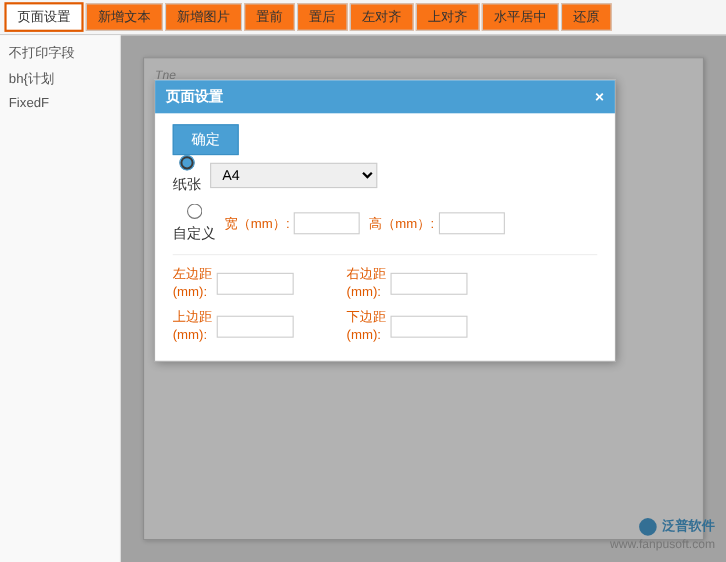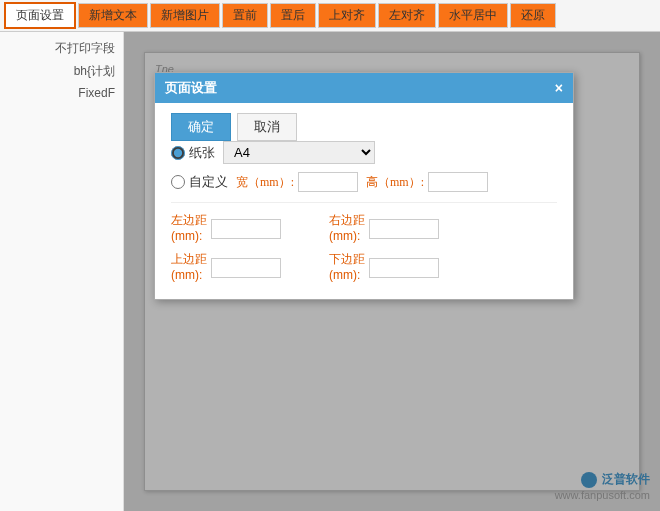--- a/index.html
+++ b/index.html
@@ -41,27 +41,26 @@
 
     
     .main-area {
       display: flex;
       height: calc(511px - 32px);
       position: relative;
     }
 
     
     .left-panel {
-      width: 124px;
+      width: 110px;
       background: #f9f9f9;
       border-right: 1px solid #ddd;
       padding: 8px;
       font-size: 12px;
       color: #333;
-      text-align: right;
     }
     .left-panel-item {
       margin-bottom: 6px;
       color: #555;
     }
 
     
     .canvas-area {
       flex: 1;
       background: #e8e8e8;
@@ -158,40 +157,40 @@
       align-items: center;
       margin-bottom: 8px;
     }
     .radio-label {
       display: flex;
       align-items: center;
       gap: 4px;
       cursor: pointer;
       color: #333;
       font-size: 13px;
+      flex-direction: column;
     }
     .radio-label input[type="radio"] {
       accent-color: #4a9fd4;
       width: 14px;
       height: 14px;
     }
     .select-paper {
       margin-left: 8px;
       padding: 2px 20px 2px 6px;
       border: 1px solid #ccc;
       font-size: 13px;
       font-family: "Microsoft YaHei", sans-serif;
       width: 152px;
       appearance: auto;
     }
     .dim-label {
       color: #e05a00;
       font-size: 12px;
       margin-left: 8px;
-      font-family: Liberation Serif, serif;
     }
     .dim-input {
       width: 60px;
       border: 1px solid #ccc;
       padding: 2px 4px;
       font-size: 12px;
       margin-left: 4px;
     }
 
     
@@ -264,22 +263,22 @@
   </style>
 </head>
 <body>
 
 <div class="toolbar">
   <button class="toolbar-btn active">页面设置</button>
   <button class="toolbar-btn">新增文本</button>
   <button class="toolbar-btn">新增图片</button>
   <button class="toolbar-btn">置前</button>
   <button class="toolbar-btn">置后</button>
+  <button class="toolbar-btn">左对齐</button>
   <button class="toolbar-btn">上对齐</button>
-  <button class="toolbar-btn">左对齐</button>
   <button class="toolbar-btn">水平居中</button>
   <button class="toolbar-btn">还原</button>
 </div>
 
 <div class="main-area">
 
   <div class="left-panel">
     <div class="left-panel-item">不打印字段</div>
     <div class="left-panel-item">bh{计划</div>
     <div class="left-panel-item">FixedF</div>
@@ -295,21 +294,20 @@
 
         <div class="modal-header">
           <span>页面设置</span>
           <button class="modal-close">×</button>
         </div>
 
         <div class="modal-body">
 
           <div class="modal-actions">
             <button class="btn-confirm">确定</button>
-            <button class="btn-cancel">取消</button>
           </div>
 
           <div class="form-row">
             <label class="radio-label">
               <input type="radio" name="paper_type" checked="" style="">
               <span>纸张</span>
             </label>
             <select class="select-paper">
               <option>A4</option>
               <option>A3</option>

